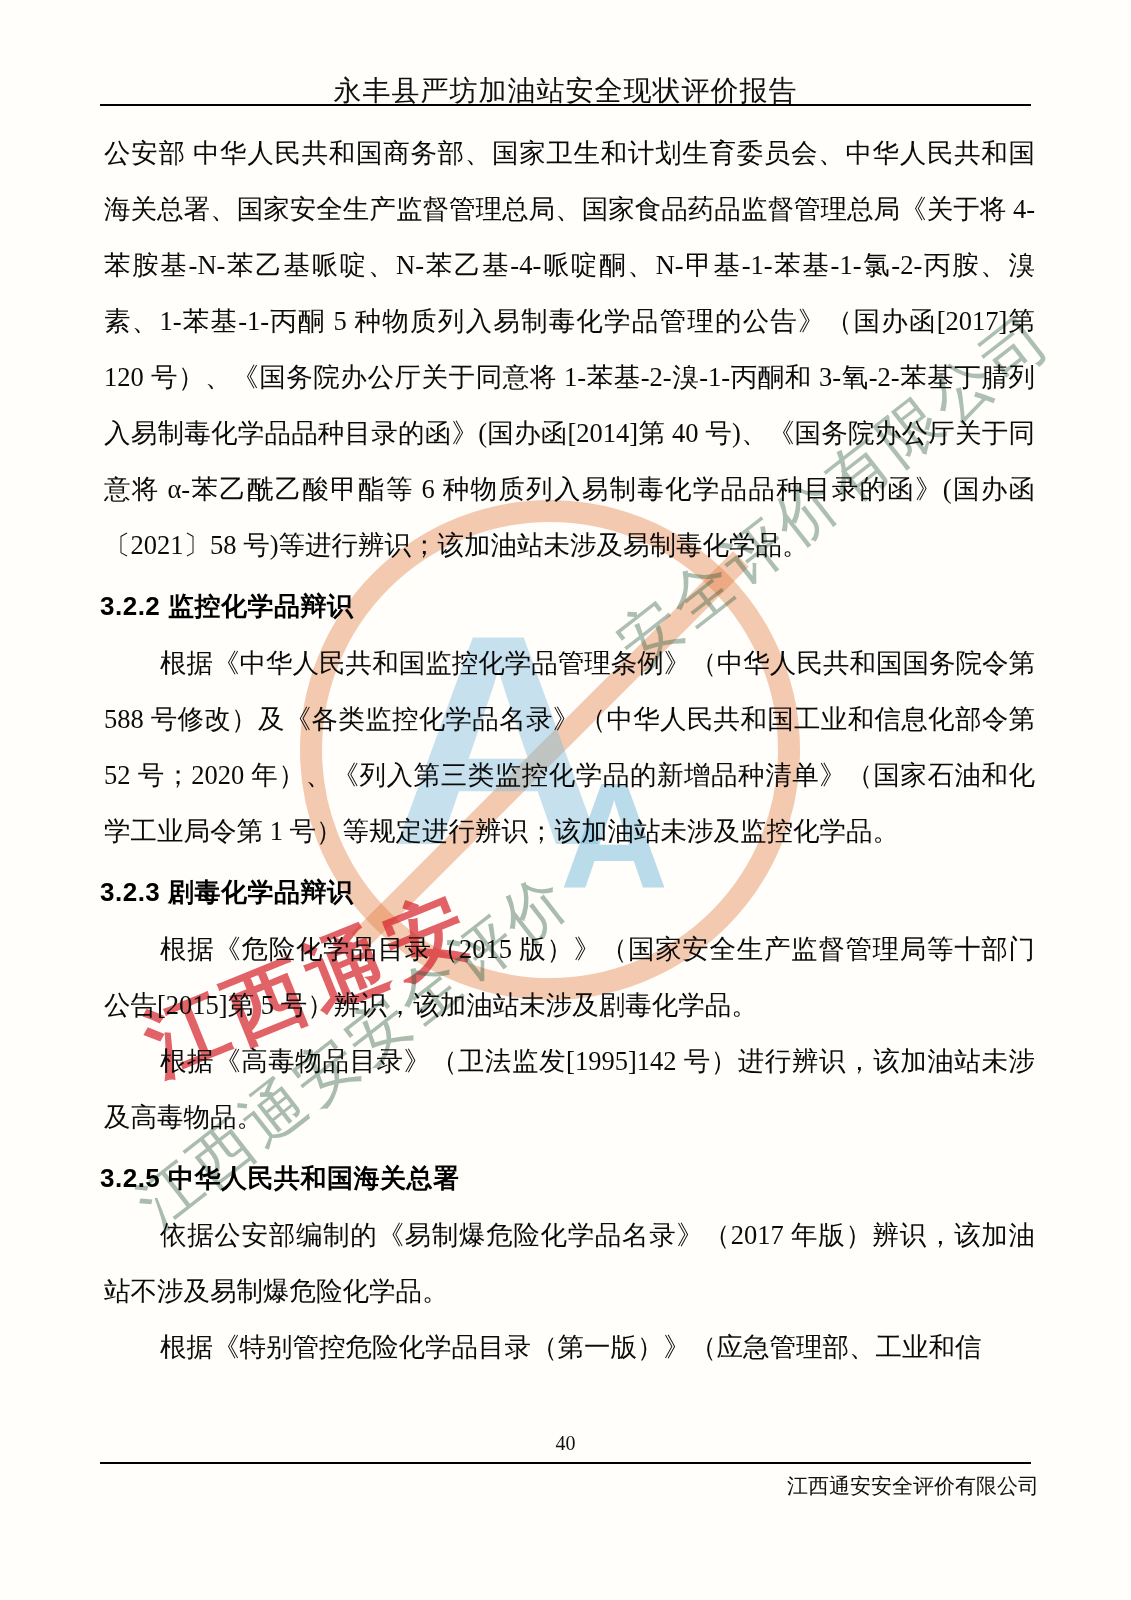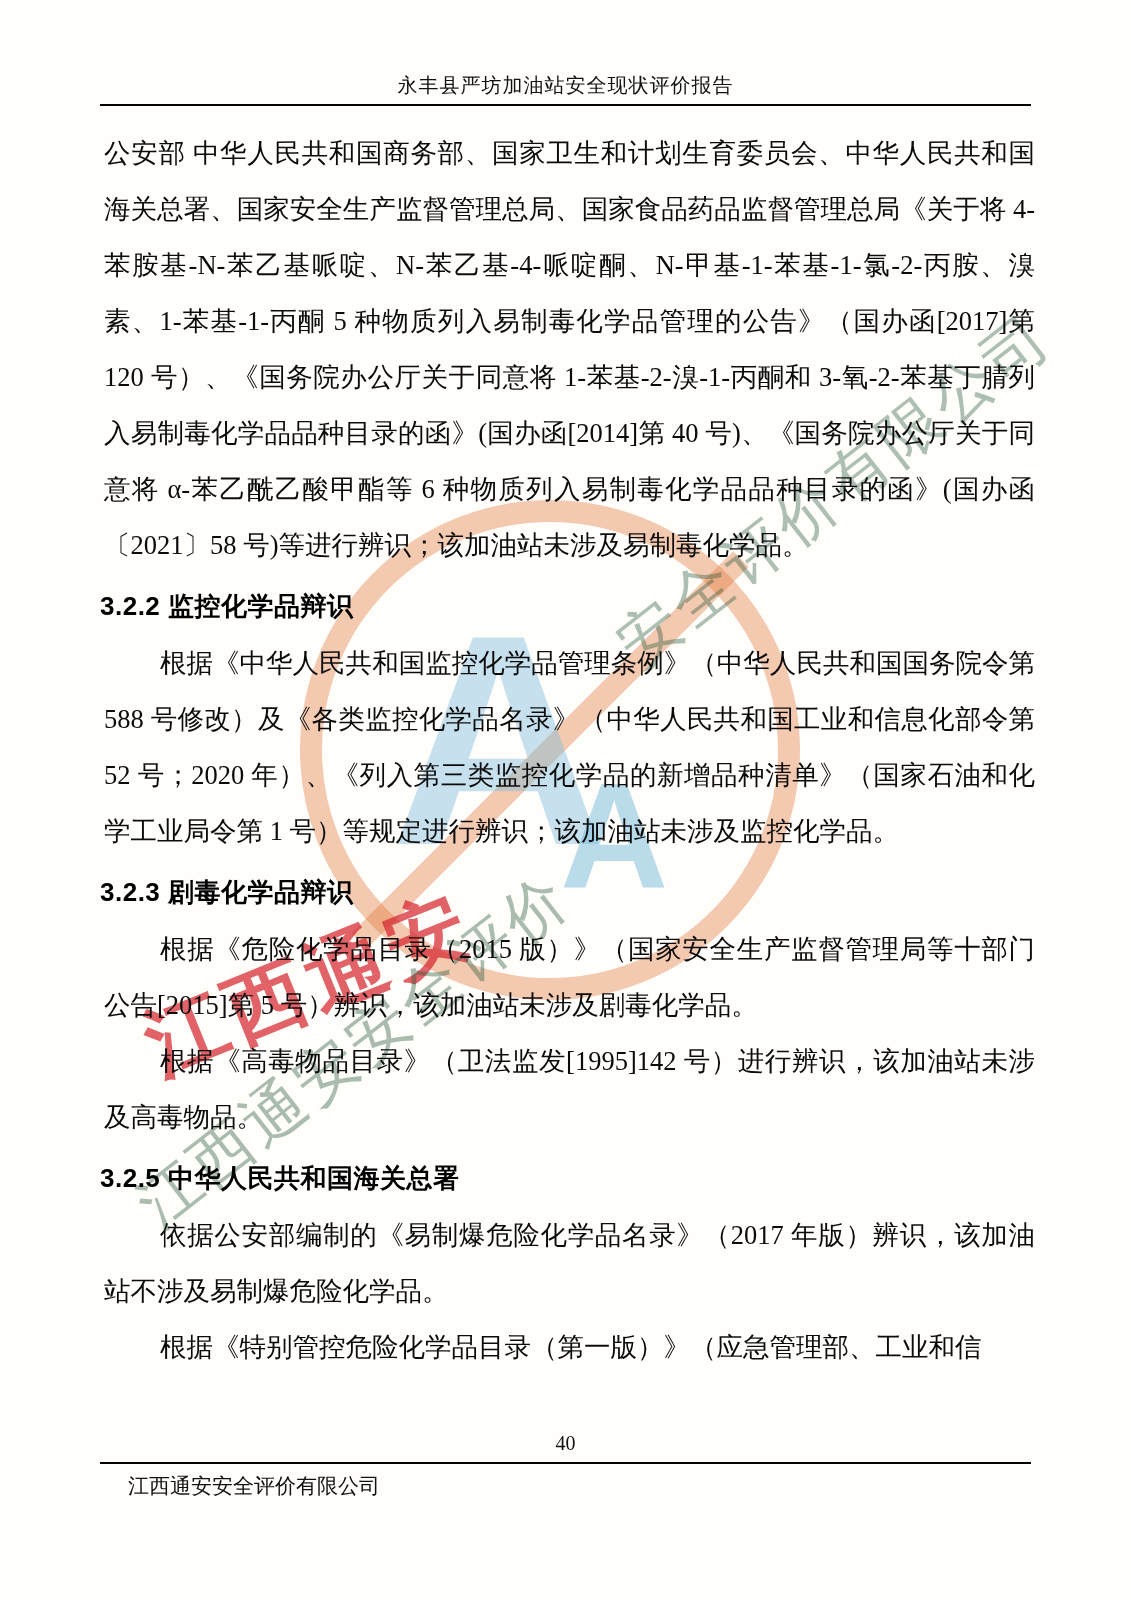--- a/index.html
+++ b/index.html
@@ -116,21 +116,21 @@
   .content {
     position: relative;
     z-index: 2;
   }
   .header {
     position: absolute;
     left: 100px;
     top: 72px;
     width: 931px;
     text-align: center;
-    font-size: 20px;
+    font-size: 28px;
     color: #111;
     letter-spacing: 1px;
   }
   .header-rule {
     position: absolute;
     left: 100px;
     top: 104px;
     width: 931px;
     height: 0;
     border-top: 2px solid #000;
@@ -174,25 +174,25 @@
   .footer-rule {
     position: absolute;
     left: 100px;
     top: 1462px;
     width: 931px;
     height: 0;
     border-top: 2px solid #000;
   }
   .footer {
     position: absolute;
-    left: 88px;
+    left: 108px;
     top: 1472px;
     width: 931px;
     display: flex;
-    justify-content: flex-start;
+    justify-content: flex-end;
     font-size: 21px;
     color: #111;
   }
   .footer-left { padding-left: 40px; }
   .footer-right { padding-right: 30px; }
 </style>
 </head>
 <body>
 
 <div class="page">

